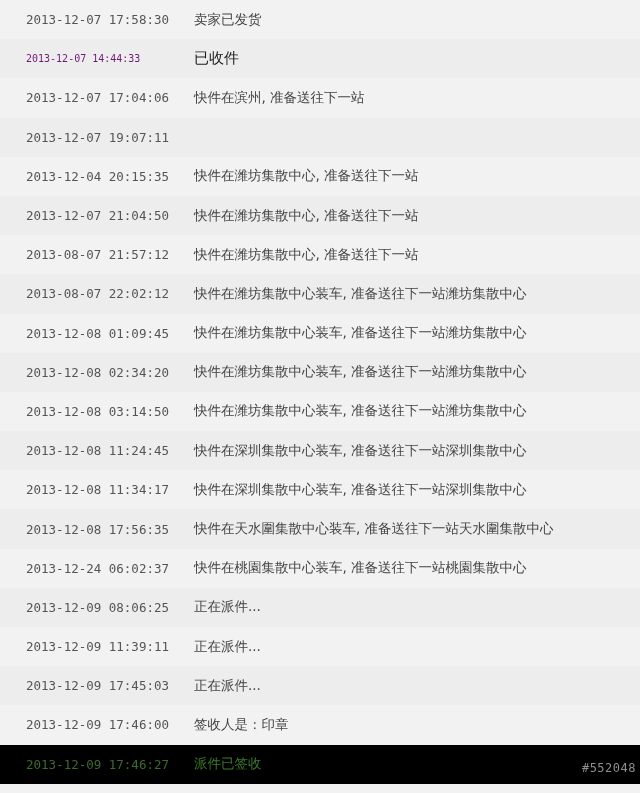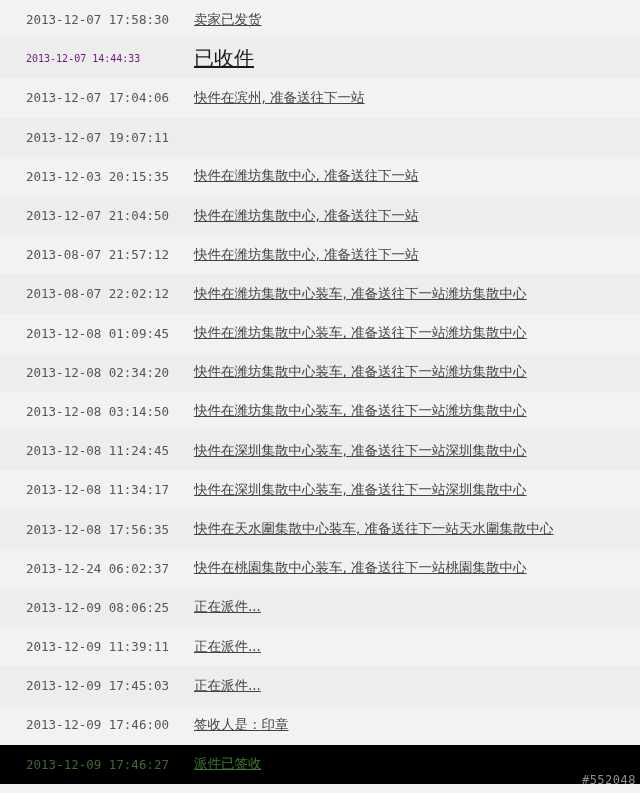--- a/index.html
+++ b/index.html
@@ -37,43 +37,42 @@
     font-size: 12.5px;
     color: #555555;
     letter-spacing: 0px;
     white-space: nowrap;
   }
   .row .desc {
     font-family: "DejaVu Sans", sans-serif;
     font-size: 13.5px;
     color: #444444;
     white-space: nowrap;
-    text-decoration: underline;
   }
   .row.highlight-time .time {
     font-size: 10px;
     color: #701a75;
   }
   .row.highlight-time .desc {
-    font-size: 20px;
+    font-size: 15px;
     color: #1a1a1a;
   }
   .row.signed {
     background: #000000;
   }
   .row.signed .time {
     color: #3c6b2c;
   }
   .row.signed .desc {
     color: #3c7a2a;
   }
   .watermark {
     position: absolute;
     right: 4px;
-    bottom: 6px;
+    bottom: 18px;
     font-family: "DejaVu Sans Mono", "Liberation Mono", monospace;
     font-size: 12px;
     color: #8e8e8e;
     letter-spacing: 0.5px;
     user-select: none;
   }
 </style>
 </head>
 <body>
 
@@ -87,21 +86,21 @@
       <div class="desc">已收件</div>
     </div>
     <div class="row">
       <div class="time">2013-12-07 17:04:06</div>
       <div class="desc">快件在滨州, 准备送往下一站</div>
     </div>
     <div class="row alt">
       <div class="time">2013-12-07 19:07:11</div>
     </div>
     <div class="row">
-      <div class="time">2013-12-03 20:15:35</div>
+      <div class="time">2013-12-04 20:15:35</div>
       <div class="desc">快件在潍坊集散中心, 准备送往下一站</div>
     </div>
     <div class="row alt">
       <div class="time">2013-12-07 21:04:50</div>
       <div class="desc">快件在潍坊集散中心, 准备送往下一站</div>
     </div>
     <div class="row">
       <div class="time">2013-08-07 21:57:12</div>
       <div class="desc">快件在潍坊集散中心, 准备送往下一站</div>
     </div>

